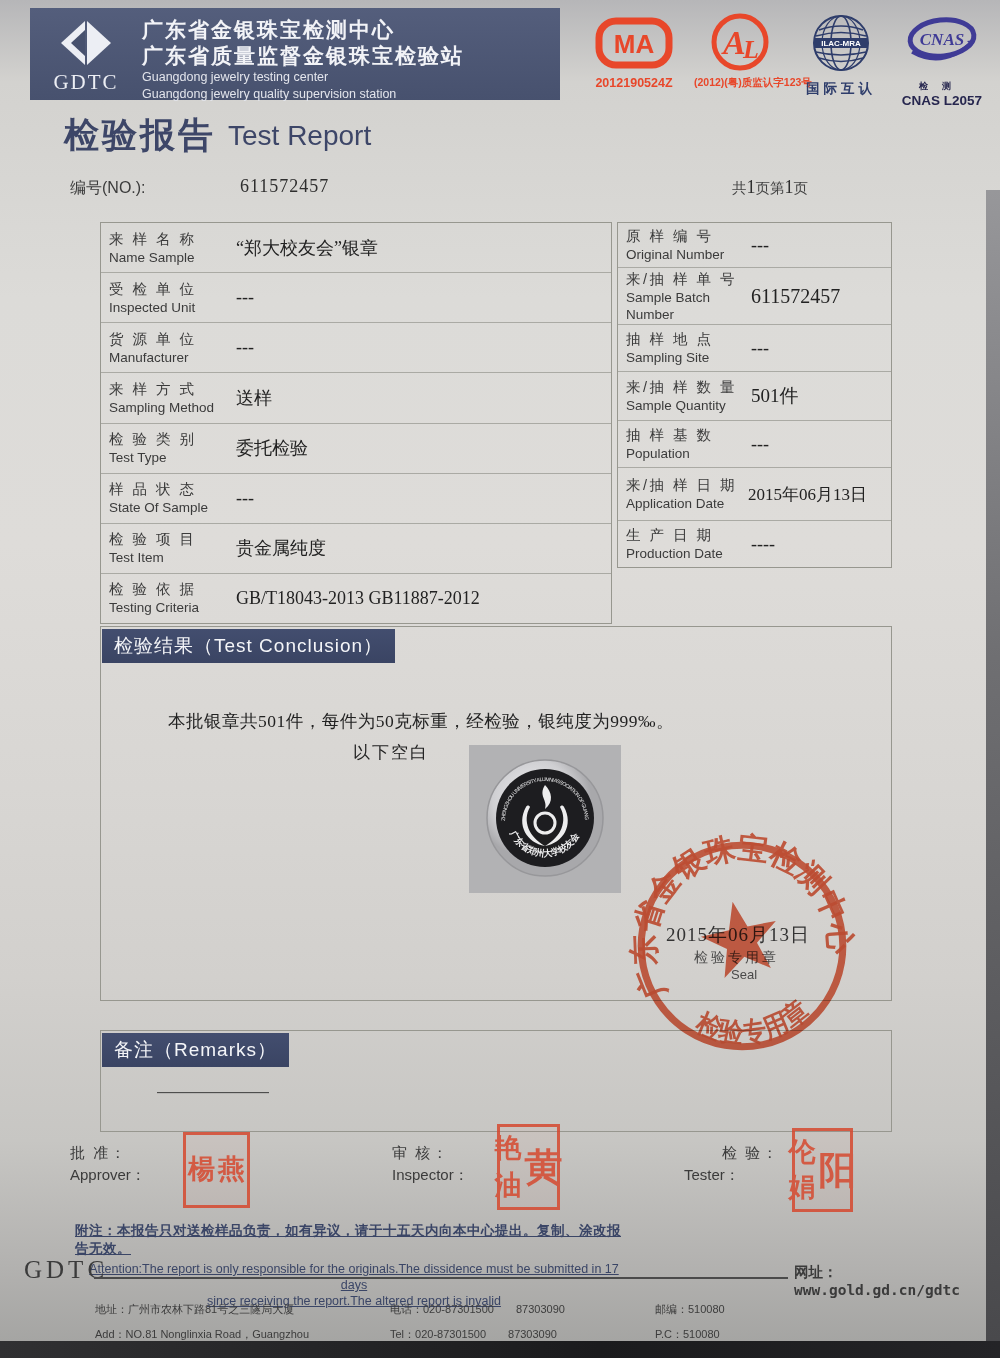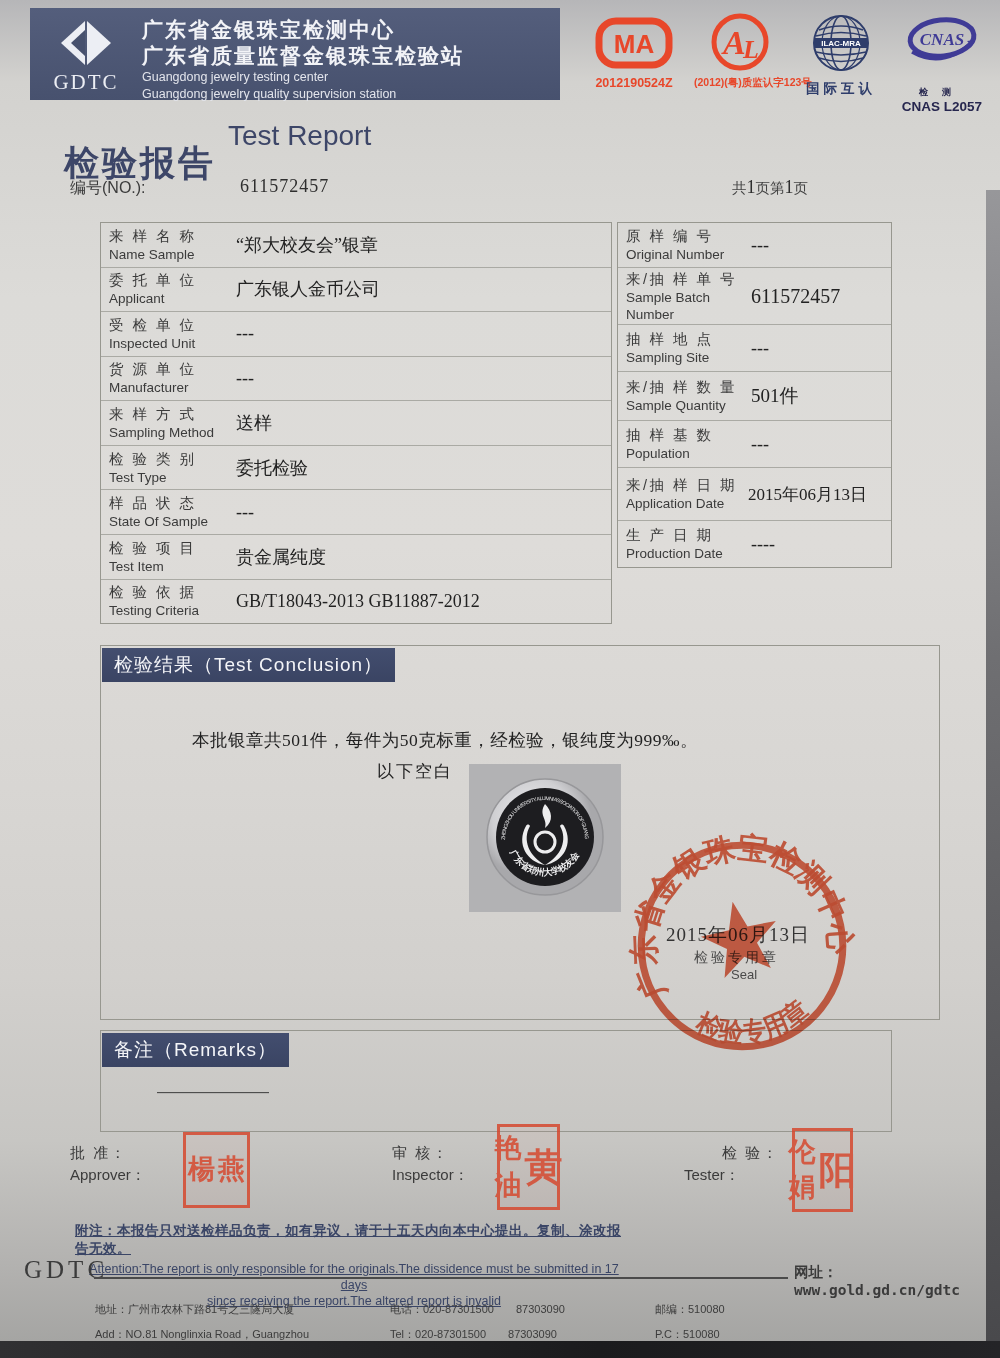--- a/index.html
+++ b/index.html
@@ -20,25 +20,25 @@
     font-family:"Liberation Serif","DejaVu Serif",serif;font-size:21px;letter-spacing:2px;color:#eceef4;}
   .hdr-titles{position:absolute;left:112px;top:9px;color:#f2f3f7;}
   .hdr-cn{font-size:21px;font-weight:bold;letter-spacing:2px;line-height:26px;}
   .hdr-en{font-size:12.5px;line-height:17px;color:#e3e5ec;}
   
   .cert{position:absolute;text-align:center;}
   .cert-cap{font-weight:bold;white-space:nowrap;}
   .cma-cap{color:#e8472a;font-size:12.5px;margin-top:2px;}
   .al-cap{color:#e8472a;font-size:10.5px;margin-top:0px;}
   .ilac-cap{color:#2e3d6b;font-size:13.5px;letter-spacing:4px;margin-top:2px;}
-  .cnas-cap1{color:#26264e;font-size:9px;letter-spacing:14px;margin-top:14px;}
+  .cnas-cap1{color:#26264e;font-size:9px;letter-spacing:14px;margin-top:8px;}
   .cnas-cap2{color:#26264e;font-size:13.5px;margin-top:0;}
   
   .rpt-cn{position:absolute;left:64px;top:112px;font-size:35px;font-weight:bold;color:#3d4668;
-    font-family:"Liberation Serif","DejaVu Serif",serif;letter-spacing:3px;margin-top:28px;}
+    font-family:"Liberation Serif","DejaVu Serif",serif;letter-spacing:3px;}
   .rpt-en{position:absolute;left:228px;top:120px;font-size:28px;color:#3d4668;}
   
   .no-label{position:absolute;left:70px;top:178px;font-size:16px;color:#3b3b3b;}
   .no-value{position:absolute;left:240px;top:176px;font-size:18px;color:#2e2e2e;
     font-family:"Liberation Serif","DejaVu Serif",serif;letter-spacing:1px;}
   .pages{position:absolute;left:732px;top:177px;width:178px;display:flex;align-items:baseline;font-size:14.5px;color:#444;}
   .pages .num{font-family:"Liberation Serif","DejaVu Serif",serif;font-size:18px;color:#2e2e2e;}
   
   .fbox{position:absolute;border:1px solid #97978f;display:flex;flex-direction:column;}
   .fbox-left{left:100px;top:222px;width:510px;height:400px;}
@@ -46,21 +46,21 @@
   .frow{display:flex;align-items:center;border-bottom:1px solid #aaaaa4;flex:1;}
   .fbox-right .frow{flex:none;}
   .frow:last-child{border-bottom:none;}
   .flabel{width:122px;padding-left:8px;flex:none;}
   .fbox-right .flabel{width:120px;}
   .flabel .cn{font-size:14.5px;letter-spacing:2.5px;color:#3b3b3b;line-height:19px;white-space:nowrap;}
   .flabel .en{font-size:13.5px;color:#3b3b3b;line-height:17px;}
   .fvalue{font-size:18px;color:#222;padding-left:5px;
     font-family:"Liberation Serif","DejaVu Serif",serif;}
   
-  .cbox{position:absolute;left:100px;top:645px;width:790px;height:373px;border:1px solid #97978f;padding-left:48px;}
+  .cbox{position:absolute;left:100px;top:626px;width:790px;height:373px;border:1px solid #97978f;}
   .band{position:absolute;left:1px;top:2px;height:34px;background:linear-gradient(180deg,#434e6f,#3a4463);
     color:#f4f5f8;font-size:19px;letter-spacing:1px;line-height:34px;padding:0 12px;white-space:nowrap;}
   .concl-body{position:absolute;left:0;right:150px;top:82px;text-align:center;font-size:17.5px;color:#222;
     font-family:"Liberation Serif","DejaVu Serif",serif;letter-spacing:0.5px;}
   .concl-blank{position:absolute;left:0;right:210px;top:114px;text-align:center;font-size:17px;color:#222;
     font-family:"Liberation Serif","DejaVu Serif",serif;letter-spacing:2px;}
   .medal{position:absolute;left:368px;top:118px;}
   .rbox{position:absolute;left:100px;top:1030px;width:790px;height:100px;border:1px solid #97978f;}
   .remarks-val{position:absolute;left:56px;top:52px;font-size:16px;color:#4a4a4a;letter-spacing:0px;}
   
@@ -167,27 +167,20 @@
     <span>页</span>
   </div>
 
   <div class="fbox fbox-left">
     <div class="frow">
         <div class="flabel">
           <div class="cn">来 样 名 称</div>
           <div class="en">Name Sample</div>
         </div>
         <div class="fvalue">“郑大校友会”银章</div>
-      </div>
-    <div class="frow">
-        <div class="flabel">
-          <div class="cn">委 托 单 位</div>
-          <div class="en">Applicant</div>
-        </div>
-        <div class="fvalue">广东银人金币公司</div>
       </div>
     <div class="frow">
         <div class="flabel">
           <div class="cn">受 检 单 位</div>
           <div class="en">Inspected Unit</div>
         </div>
         <div class="fvalue">---</div>
       </div>
     <div class="frow">
         <div class="flabel">

